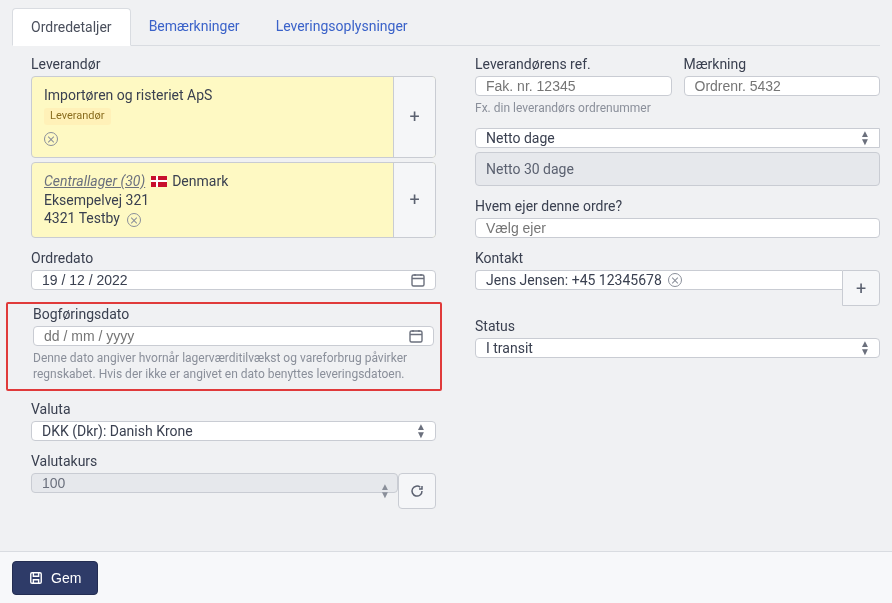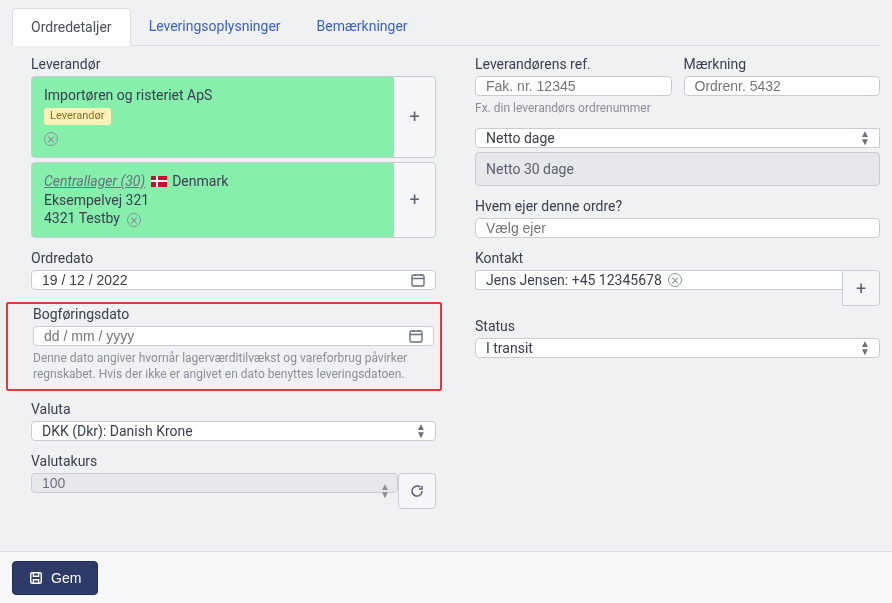--- a/index.html
+++ b/index.html
@@ -45,21 +45,21 @@
     color: #3a4050;
     font-size: 14px;
     margin-bottom: 4px;
     display: block;
   }
   .card {
     display: flex;
     border: 1px solid #c9ccd3;
     border-radius: 4px;
     overflow: hidden;
-    background: #86efac;
+    background: #fef9c3;
   }
   .card + .card { margin-top: 4px; }
   .card-body {
     flex: 1;
     padding: 9px 12px;
     line-height: 1.35;
   }
   .card-action {
     width: 42px;
     display: flex;
@@ -224,22 +224,22 @@
   }
   svg { display:block; }
 </style>
 </head>
 <body>
 
 <div class="content">
 
   <div class="tabs">
     <div class="tab active">Ordredetaljer</div>
+    <div class="tab">Bemærkninger</div>
     <div class="tab">Leveringsoplysninger</div>
-    <div class="tab">Bemærkninger</div>
   </div>
 
   <div class="cols">
 
     <div class="col">
 
       <div class="group">
         <span class="label">Leverandør</span>
         <div class="card">
           <div class="card-body">

